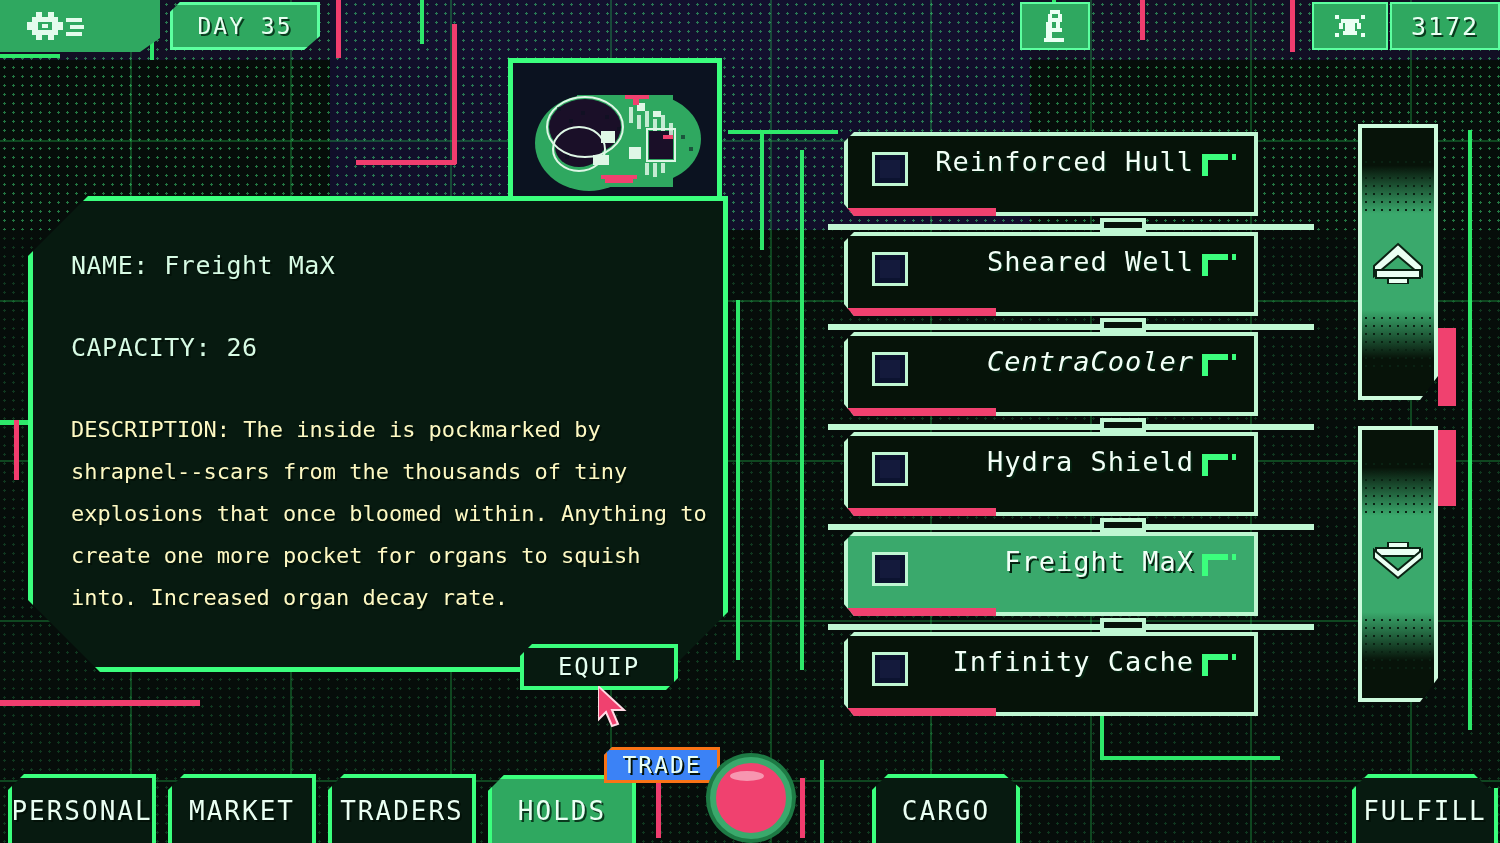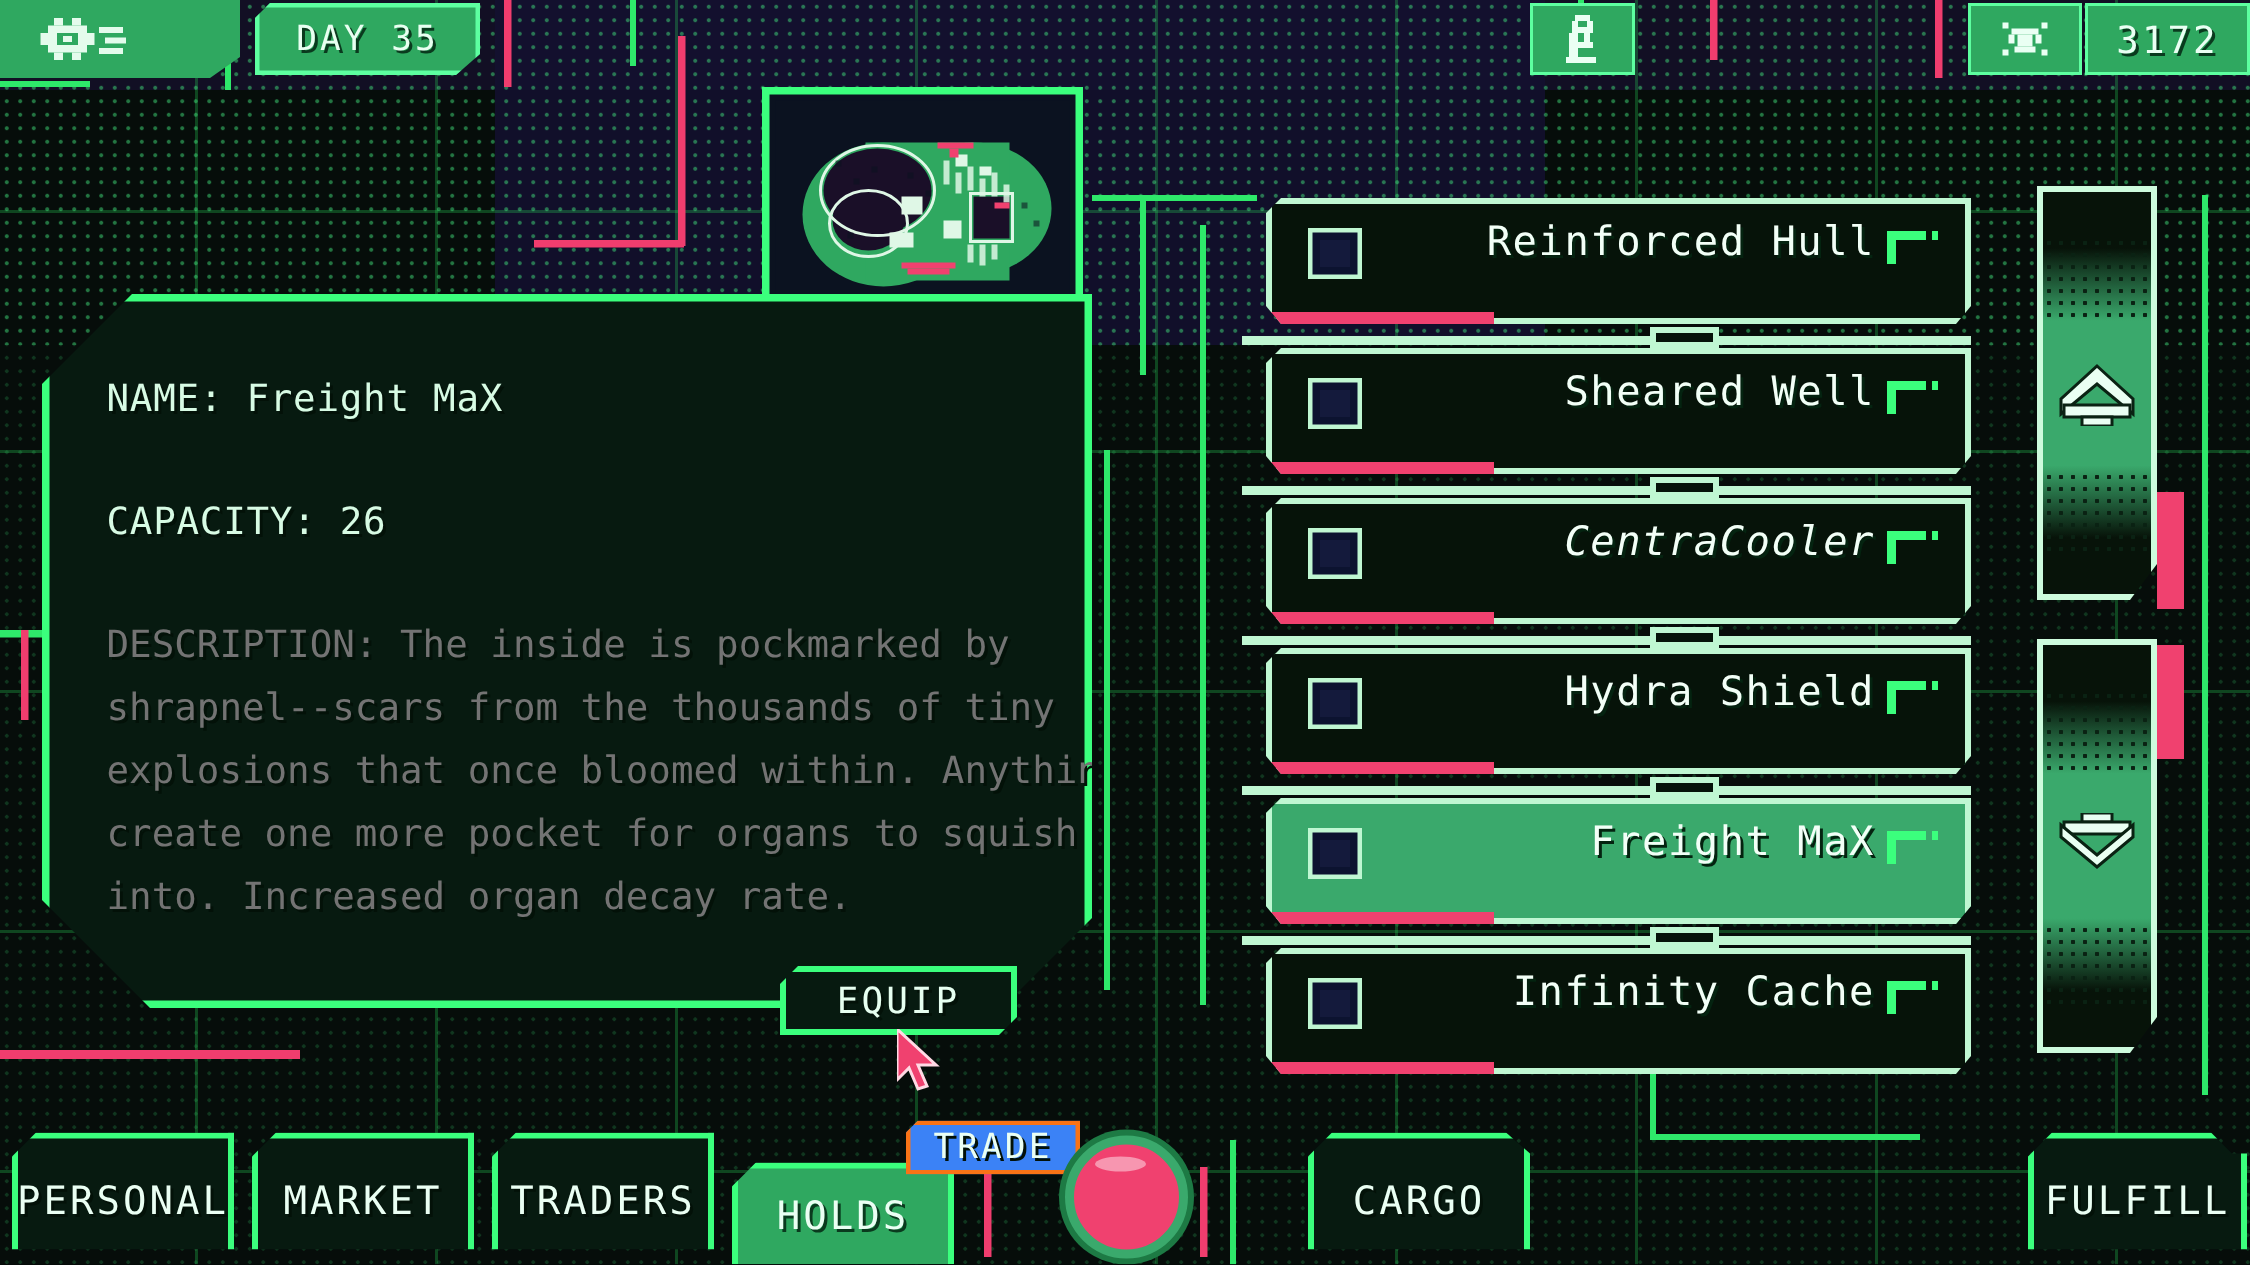--- a/index.html
+++ b/index.html
@@ -107,41 +107,41 @@
     border:5px solid #3bff7d;
     clip-path:polygon(60px 0,700px 0,700px 416px,640px 476px,72px 476px,0 404px,0 60px);
     padding-left:36px;
   }
   .info-inner { position:absolute; left:38px; top:44px; right:30px; }
   .info-line {
     color:#d7fbe4; font-size:25px; line-height:42px; letter-spacing:0.5px;
     text-shadow:2px 2px 0 #031108; white-space:pre-wrap;
   }
   .info-gap { height:40px; }
-  .desc-line { color:#737373; font-size:25px; line-height:42px;
+  .desc-line { color:#fef9c3; font-size:22px; line-height:42px;
                text-shadow:2px 2px 0 #031108; white-space:pre; }
 
   .equip-btn {
     position:absolute; left:520px; top:644px; width:158px; height:46px;
     background:#071a10; border:4px solid #3bff7d;
     clip-path:polygon(12px 0,158px 0,158px 34px,146px 46px,0 46px,0 12px);
     display:flex; align-items:center; justify-content:center;
     cursor:pointer;
   }
   .equip-btn span {
     color:#e6fff0; font-size:24px; letter-spacing:2px;
     text-shadow:2px 2px 0 #031108;
   }
 
   .cursor { position:absolute; left:598px; top:686px; width:34px; height:44px; }
 
   
   .item-list { position:absolute; left:836px; top:132px; width:478px; height:586px; }
   .item-row {
-    position:absolute; left:8px; width:470px; height:84px;
+    position:absolute; left:8px; width:414px; height:84px;
     background:#061309;
     border:4px solid #bff7d2;
     clip-path:polygon(10px 0,470px 0,470px 72px,460px 84px,10px 84px,0 72px,0 10px);
     cursor:pointer;
     text-align:right;
   }
   .item-row.selected { background:#3aa96c; }
   .item-check {
     position:absolute; left:24px; top:16px; width:36px; height:34px;
     background:#0c1330; border:3px solid #bff7d2;
@@ -195,21 +195,21 @@
 
   .scroll-pink {
     position:absolute; left:1438px; width:18px; background:#f0416f;
   }
   #pink-up   { top:328px; height:78px; }
   #pink-down { top:430px; height:76px; }
 
   
   .bottombar { position:absolute; left:0; bottom:0; width:1500px; height:88px; }
   .tab {
-    position:absolute; bottom:0; height:88px;
+    position:absolute; bottom:0; height:69px;
     background:#071a10; border:4px solid #3bff7d; border-bottom:none;
     display:flex; align-items:center; justify-content:center;
     cursor:pointer;
   }
   .tab span {
     color:#eafff3; font-size:26px; letter-spacing:2px;
     text-shadow:2px 2px 0 #031108;
   }
   .tab.active { background:#2fa860; }
   .tab.active span { text-shadow:2px 2px 0 #0a3a1e; }

